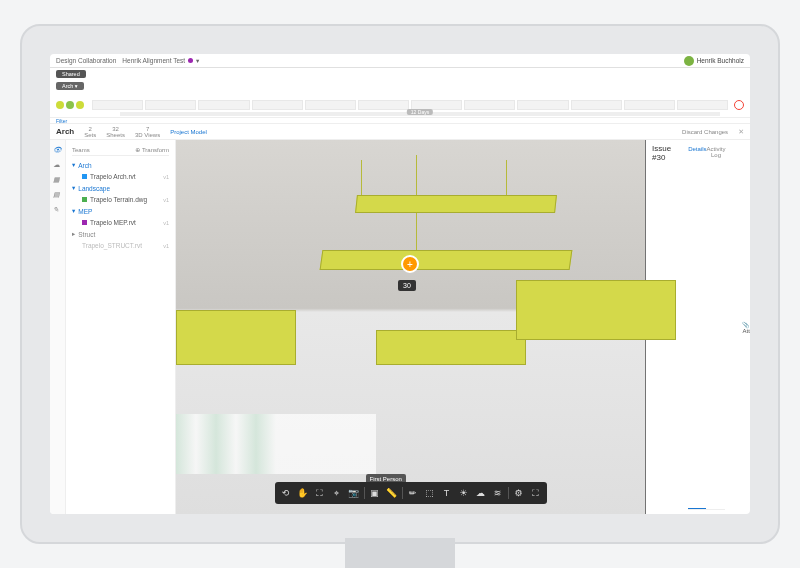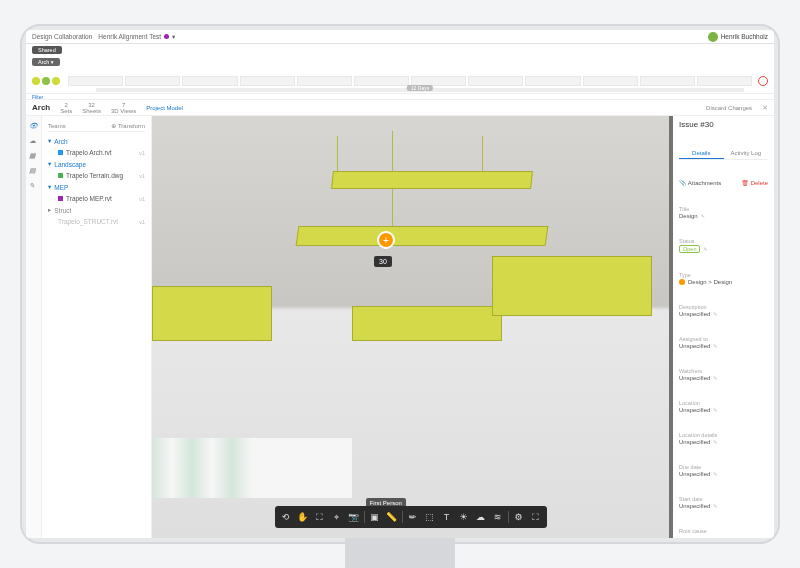--- a/index.html
+++ b/index.html
@@ -1,17 +1,17 @@
 <!DOCTYPE html>
 <html><head>
 <meta charset="utf-8">
 <style>
 *{box-sizing:border-box;margin:0;padding:0;font-family:Arial,Helvetica,sans-serif}
 body{background:#f3f4f5;display:flex;align-items:center;justify-content:center;height:568px}
-.monitor{width:760px;height:520px;background:#e7e8ea;border-radius:20px;padding:4px;position:relative;border:2px solid #d5d7da}
+.monitor{width:760px;height:520px;background:#e7e8ea;border-radius:20px;padding:28px;position:relative;border:2px solid #d5d7da}
 .monitor::after{content:"";position:absolute;bottom:-40px;left:50%;transform:translateX(-50%);width:110px;height:44px;background:#d5d7da;border-radius:0 0 8px 8px}
 .screen{width:100%;height:100%;background:#fff;display:flex;flex-direction:column;font-size:7px;color:#444;overflow:hidden;border-radius:4px}
 .tabs{display:flex;align-items:center;height:14px;padding:0 6px;gap:6px;border-bottom:1px solid #e0e0e0}
 .tab{font-size:6.5px;color:#666;display:flex;align-items:center;gap:3px}
 .tab .dot{width:5px;height:5px;border-radius:50%;background:#9c27b0;display:inline-block}
 .avatar{width:10px;height:10px;border-radius:50%;background:#7cb342;display:inline-block}
 .user{margin-left:auto;display:flex;align-items:center;gap:3px;font-size:6.5px}
 .filters{display:flex;align-items:center;height:12px;padding:0 6px;gap:4px}
 .chip{background:#555;color:#fff;font-size:5.5px;padding:1px 6px;border-radius:2px}
 .chip.a{background:#666}
@@ -52,21 +52,21 @@
 .h1{top:20px;left:185px;height:40px}
 .h2{top:20px;left:330px;height:40px}
 .h3{top:15px;left:240px;height:100px}
 .marker{position:absolute;top:115px;left:225px;width:18px;height:18px;border-radius:50%;background:#ff9800;border:2px solid #fff;display:flex;align-items:center;justify-content:center;color:#fff;font-size:10px}
 .tooltip{position:absolute;top:140px;left:222px;background:#333;color:#fff;font-size:7px;padding:2px 5px;border-radius:2px}
 .win{position:absolute;bottom:40px;left:0;width:200px;height:60px;background:linear-gradient(90deg,#cfe8d8 0%,#fff 10%,#cfe8d8 20%,#fff 30%,#cfe8d8 40%,#fff 50%);opacity:0.7}
 .toolbar{position:absolute;bottom:10px;left:50%;transform:translateX(-50%);background:#2a2a2a;border-radius:3px;padding:3px;display:flex;gap:1px}
 .toolbar .btn{width:16px;height:16px;display:flex;align-items:center;justify-content:center;color:#ddd;font-size:9px;cursor:pointer}
 .toolbar .sep{width:1px;background:#555;margin:2px 1px}
 .tip2{position:absolute;bottom:30px;left:50%;transform:translateX(-45px);background:#555;color:#fff;font-size:6px;padding:2px 4px;border-radius:2px}
-.panel{width:105px;border-left:4px solid #737373;padding:4px 6px;font-size:6.5px;color:#555;display:flex;flex-direction:column;gap:17px}
+.panel{width:105px;border-left:1px solid #737373;padding:4px 6px;font-size:6.5px;color:#555;display:flex;flex-direction:row;gap:17px}
 .panel .title{font-size:8px;color:#333;padding-bottom:2px}
 .panel .ptabs{display:flex;border-bottom:1px solid #eee;font-size:6px}
 .panel .ptab{flex:1;text-align:center;padding:2px 0;color:#888}
 .panel .ptab.on{color:#1976d2;border-bottom:1px solid #1976d2}
 .panel .act{display:flex;gap:3px;align-items:center;font-size:6px;padding:2px 0}
 .panel .del{color:#e53935}
 .panel .fld{display:flex;flex-direction:column;gap:1px;padding:1px 0}
 .panel .lbl{color:#aaa;font-size:5.5px}
 .panel .val{display:flex;align-items:center;gap:3px;font-size:6px}
 .panel .pen{color:#bbb;font-size:5px}

